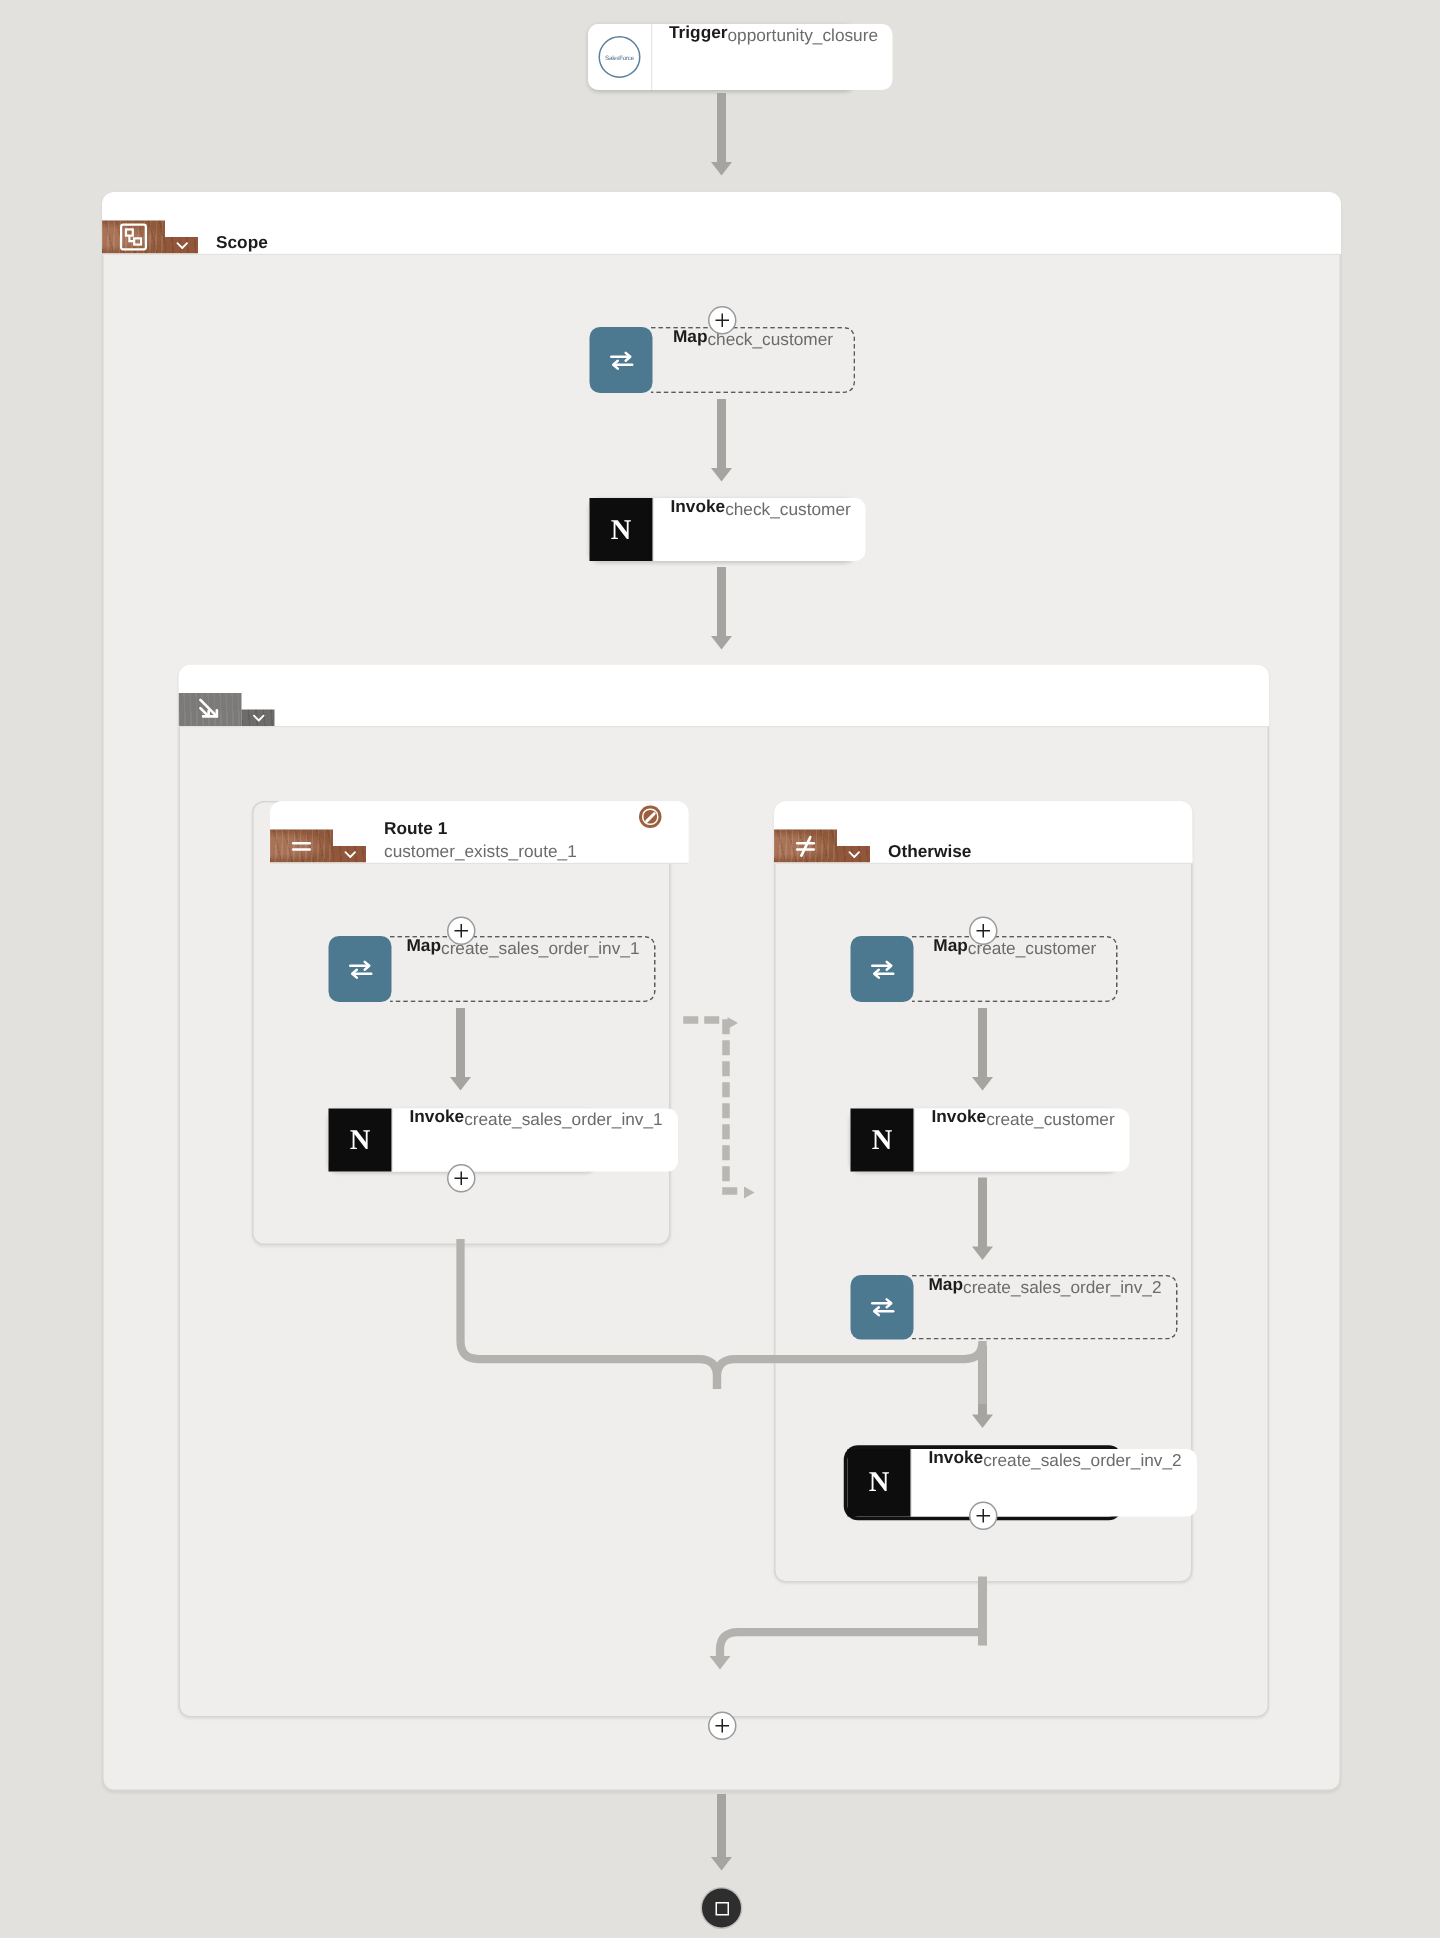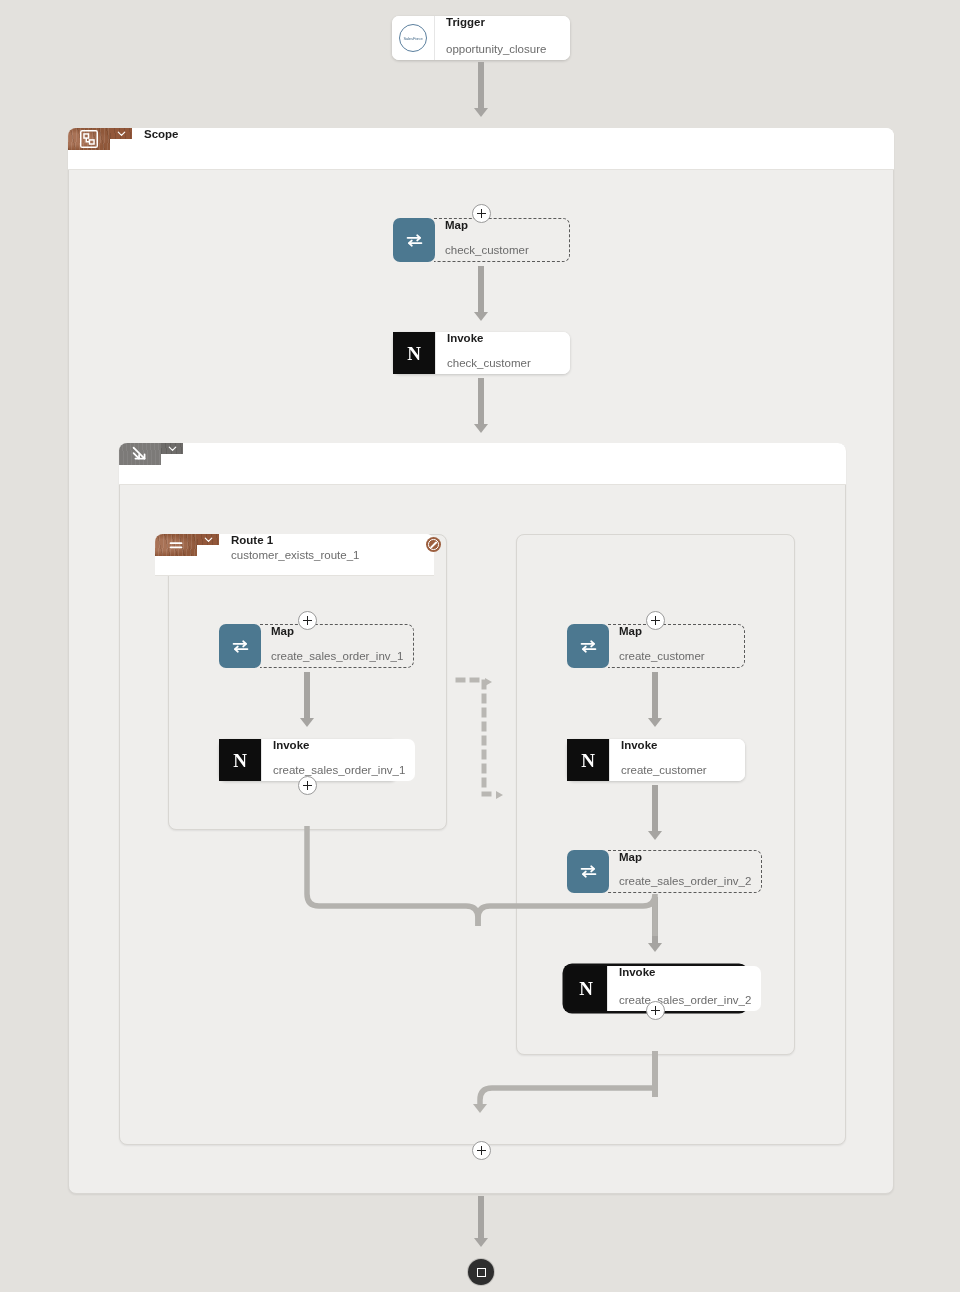--- a/index.html
+++ b/index.html
@@ -33,21 +33,21 @@
   }
   .node .tile {
     width:42px; min-width:42px;
     border-radius:7px 0 0 7px;
     display:flex; align-items:center; justify-content:center;
     position:relative; z-index:2;
   }
   .node.dashed .tile { border-radius:7px; }
   .node .body {
     flex:1;
-    display:flex; flex-direction:column; justify-content:space-between;
+    display:flex; justify-content:center;
     padding:0 10px 4px 11px;
     background:#ffffff;
     border-radius:0 7px 7px 0;
     border-left:1px solid #e6e6e6;
   }
   .node.dashed .body {
     background:transparent;
     border:1px dashed #5a5a5a;
     border-left:none;
     border-radius:0 7px 7px 0;
@@ -87,21 +87,21 @@
   
   .container-box {
     position:absolute;
     background:#efeeec;
     border:1px solid #d8d6d2;
     border-radius:8px;
     box-shadow:0 1px 2px rgba(0,0,0,0.07);
   }
   .cbar {
     position:absolute; left:0; top:0; height:42px;
-    display:flex; align-items:flex-start;
+    display:flex; align-items:flex-end;
     background:#ffffff;
     border-radius:8px 8px 0 0;
     overflow:hidden;
     border-bottom:1px solid #e4e2de;
   }
   .cbar .ctile {
     width:42px; min-width:42px;
     display:flex; align-items:center; justify-content:center;
     position:relative; overflow:hidden;
   }
@@ -271,21 +271,21 @@
     </div>
     <div class="cchev grayt-dark">
       <svg width="11" height="11" viewBox="0 0 24 24" fill="none" stroke="#fff" stroke-width="2.6" stroke-linecap="round" stroke-linejoin="round">
           <polyline points="5,9 12,16 19,9"></polyline>
         </svg>
     </div>
   </div>
 
   <div class="container-box" style="left:168px; top:534px; width:279px; height:296px;"></div>
 
-  <div class="cbar" style="left:155px; top:534px; width:279px;">
+  <div class="cbar" style="left:180px; top:534px; width:279px;">
     <div class="ctile wood">
       <svg width="22" height="22" viewBox="0 0 24 24" fill="none" stroke="#fff" stroke-width="1.9" stroke-linecap="round">
         <path d="M6 10h12"></path>
           <path d="M6 14.5h12"></path>
       </svg>
     </div>
     <div class="cchev wood-dark">
       <svg width="11" height="11" viewBox="0 0 24 24" fill="none" stroke="#fff" stroke-width="2.6" stroke-linecap="round" stroke-linejoin="round">
           <polyline points="5,9 12,16 19,9"></polyline>
         </svg>
@@ -325,20 +325,37 @@
     </div>
     <div class="body">
       <div class="ttl">Invoke</div>
       <div class="sub">create_sales_order_inv_1</div>
     </div>
   </div>
   <div class="plusbtn" style="left:298px; top:776px;"></div>
 
   <div class="container-box" style="left:516px; top:534px; width:279px; height:521px;"></div>
 
+  <div class="cbar" style="left:516px; top:534px; width:279px;">
+    <div class="ctile wood">
+      <svg width="22" height="22" viewBox="0 0 24 24" fill="none" stroke="#fff" stroke-width="1.9" stroke-linecap="round">
+        <path d="M6 10h12"></path>
+          <path d="M6 14.5h12"></path>
+          <path d="M15.5 5.5L9 19"></path>
+      </svg>
+    </div>
+    <div class="cchev wood-dark">
+      <svg width="11" height="11" viewBox="0 0 24 24" fill="none" stroke="#fff" stroke-width="2.6" stroke-linecap="round" stroke-linejoin="round">
+          <polyline points="5,9 12,16 19,9"></polyline>
+        </svg>
+    </div>
+    <div class="ctxt">
+      <div class="ttl">Otherwise</div>
+    </div>
+  </div>
 
   <div class="plusbtn" style="left:646px; top:611px;"></div>
   <div class="node dashed" style="left:567px; top:624px; width:178px; height:44px;">
     <div class="tile tile-blue">
       <svg width="21" height="21" viewBox="0 0 24 24" fill="none" stroke="#fff" stroke-width="1.9" stroke-linecap="round" stroke-linejoin="round">
         <path d="M4 9h14"></path>
           <polyline points="15,6 18.5,9 15,12"></polyline>
         <path d="M20 15H6"></path>
           <polyline points="9,12 5.5,15 9,18"></polyline>
       </svg>

